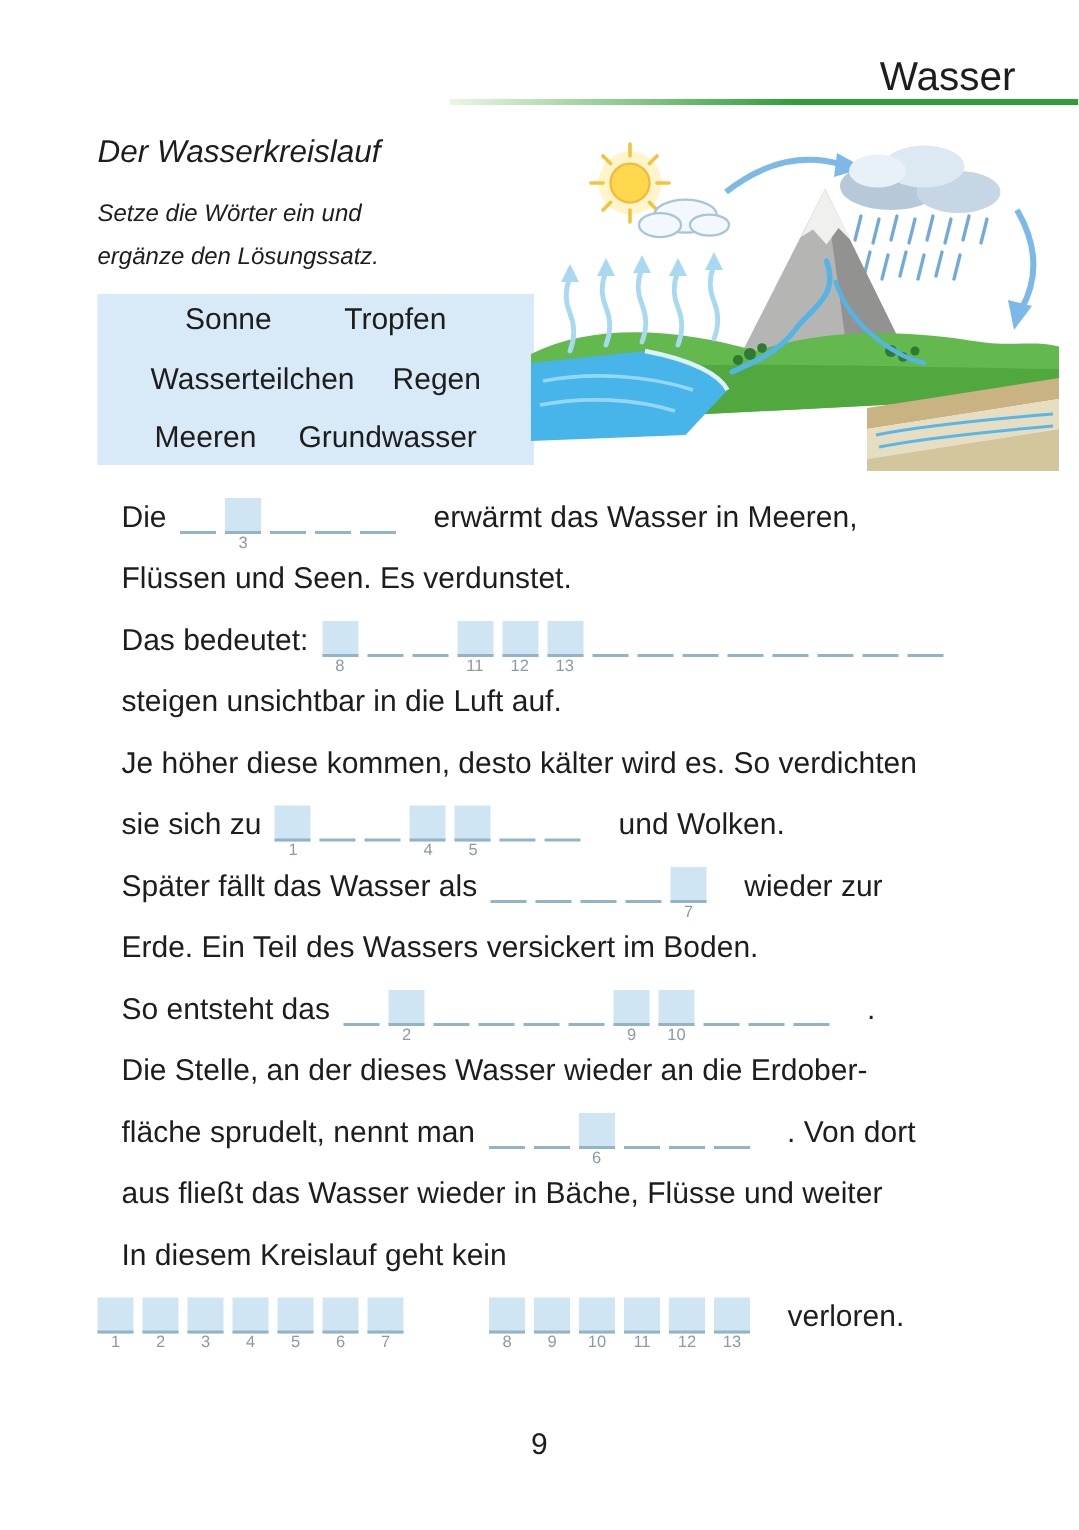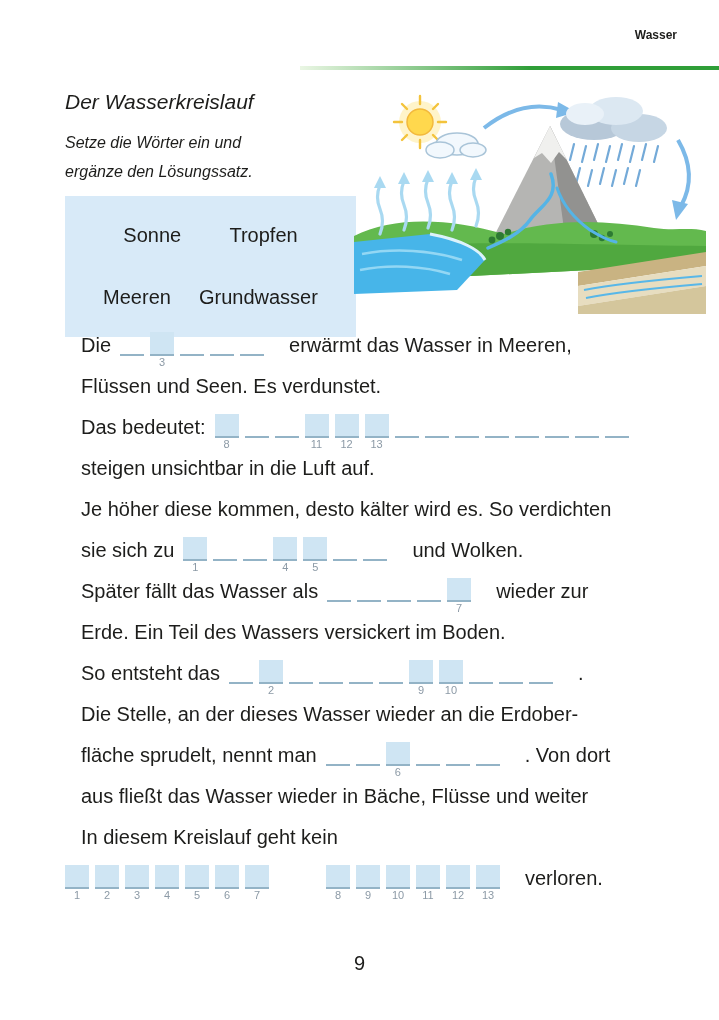--- a/index.html
+++ b/index.html
@@ -6,32 +6,32 @@
   html,body { background:#ffffff; }
   .page {
     position: relative;
     width: 719px; height: 1020px;
     background: #ffffff;
     color: var(--text, #1d1d1b);
     font-family: "Liberation Sans", sans-serif;
     overflow: hidden;
   }
   .header-title {
-    position: absolute; top: 28px; right: 42px;
-    font-size: 12px; font-weight: 700;
+    position: absolute; top: 36px; right: 42px;
+    font-size: 27px; font-weight: 400;
   }
   .header-rule {
     position: absolute; top: 66px; left: 300px; width: 419px; height: 4px;
     background: linear-gradient(90deg, #eaf6e4, var(--accent_green, #2f9e38) 55%);
   }
   .intro { position: absolute; left: 65px; top: 90px; width: 300px; font-style: italic; }
   .title { font-size: 21px; margin-bottom: 14px; }
   .instr { font-size: 16px; line-height: 29px; }
   .word-box {
-    position: absolute; left: 65px; top: 196px; width: 291px; height: 141px;
+    position: absolute; left: 65px; top: 196px; width: 291px; height: 114px;
     background: var(--word_box_blue, #d8eaf8);
     display: flex; flex-direction: column; justify-content: space-evenly;
     padding: 4px 10px;
     gap: 14px;
   }
   .wb-row { display: flex; justify-content: space-evenly; font-size: 20px; }
   .illustration { position: absolute; left: 354px; top: 84px; width: 352px; height: 230px; }
   .body { position: absolute; left: 65px; top: 332px; width: 632px; }
   .line { display: flex; align-items: flex-start; height: 41px; }
   .txt { font-size: 20px; line-height: 27px; white-space: pre; margin-left: 16px; }
@@ -57,20 +57,24 @@
     <div class="instr">Setze die Wörter ein und</div>
     <div class="instr">ergänze den Lösungssatz.</div>
   </div>
 
   <div class="word-box">
     <div class="wb-row">
       <span>Sonne</span>
       <span>Tropfen</span>
     </div>
     <div class="wb-row">
+      <span>Wasserteilchen</span>
+      <span>Regen</span>
+    </div>
+    <div class="wb-row">
       <span>Meeren</span>
       <span>Grundwasser</span>
     </div>
   </div>
 
   <svg class="illustration" viewBox="0 0 352 230" xmlns="http://www.w3.org/2000/svg">
     <g>
       <circle cx="66" cy="38" r="21" fill="#fff0b8" opacity="0.75"></circle>
       <g stroke="#f3c33c" stroke-width="2.4" stroke-linecap="round">
         <line x1="66" y1="12" x2="66" y2="20"></line>

